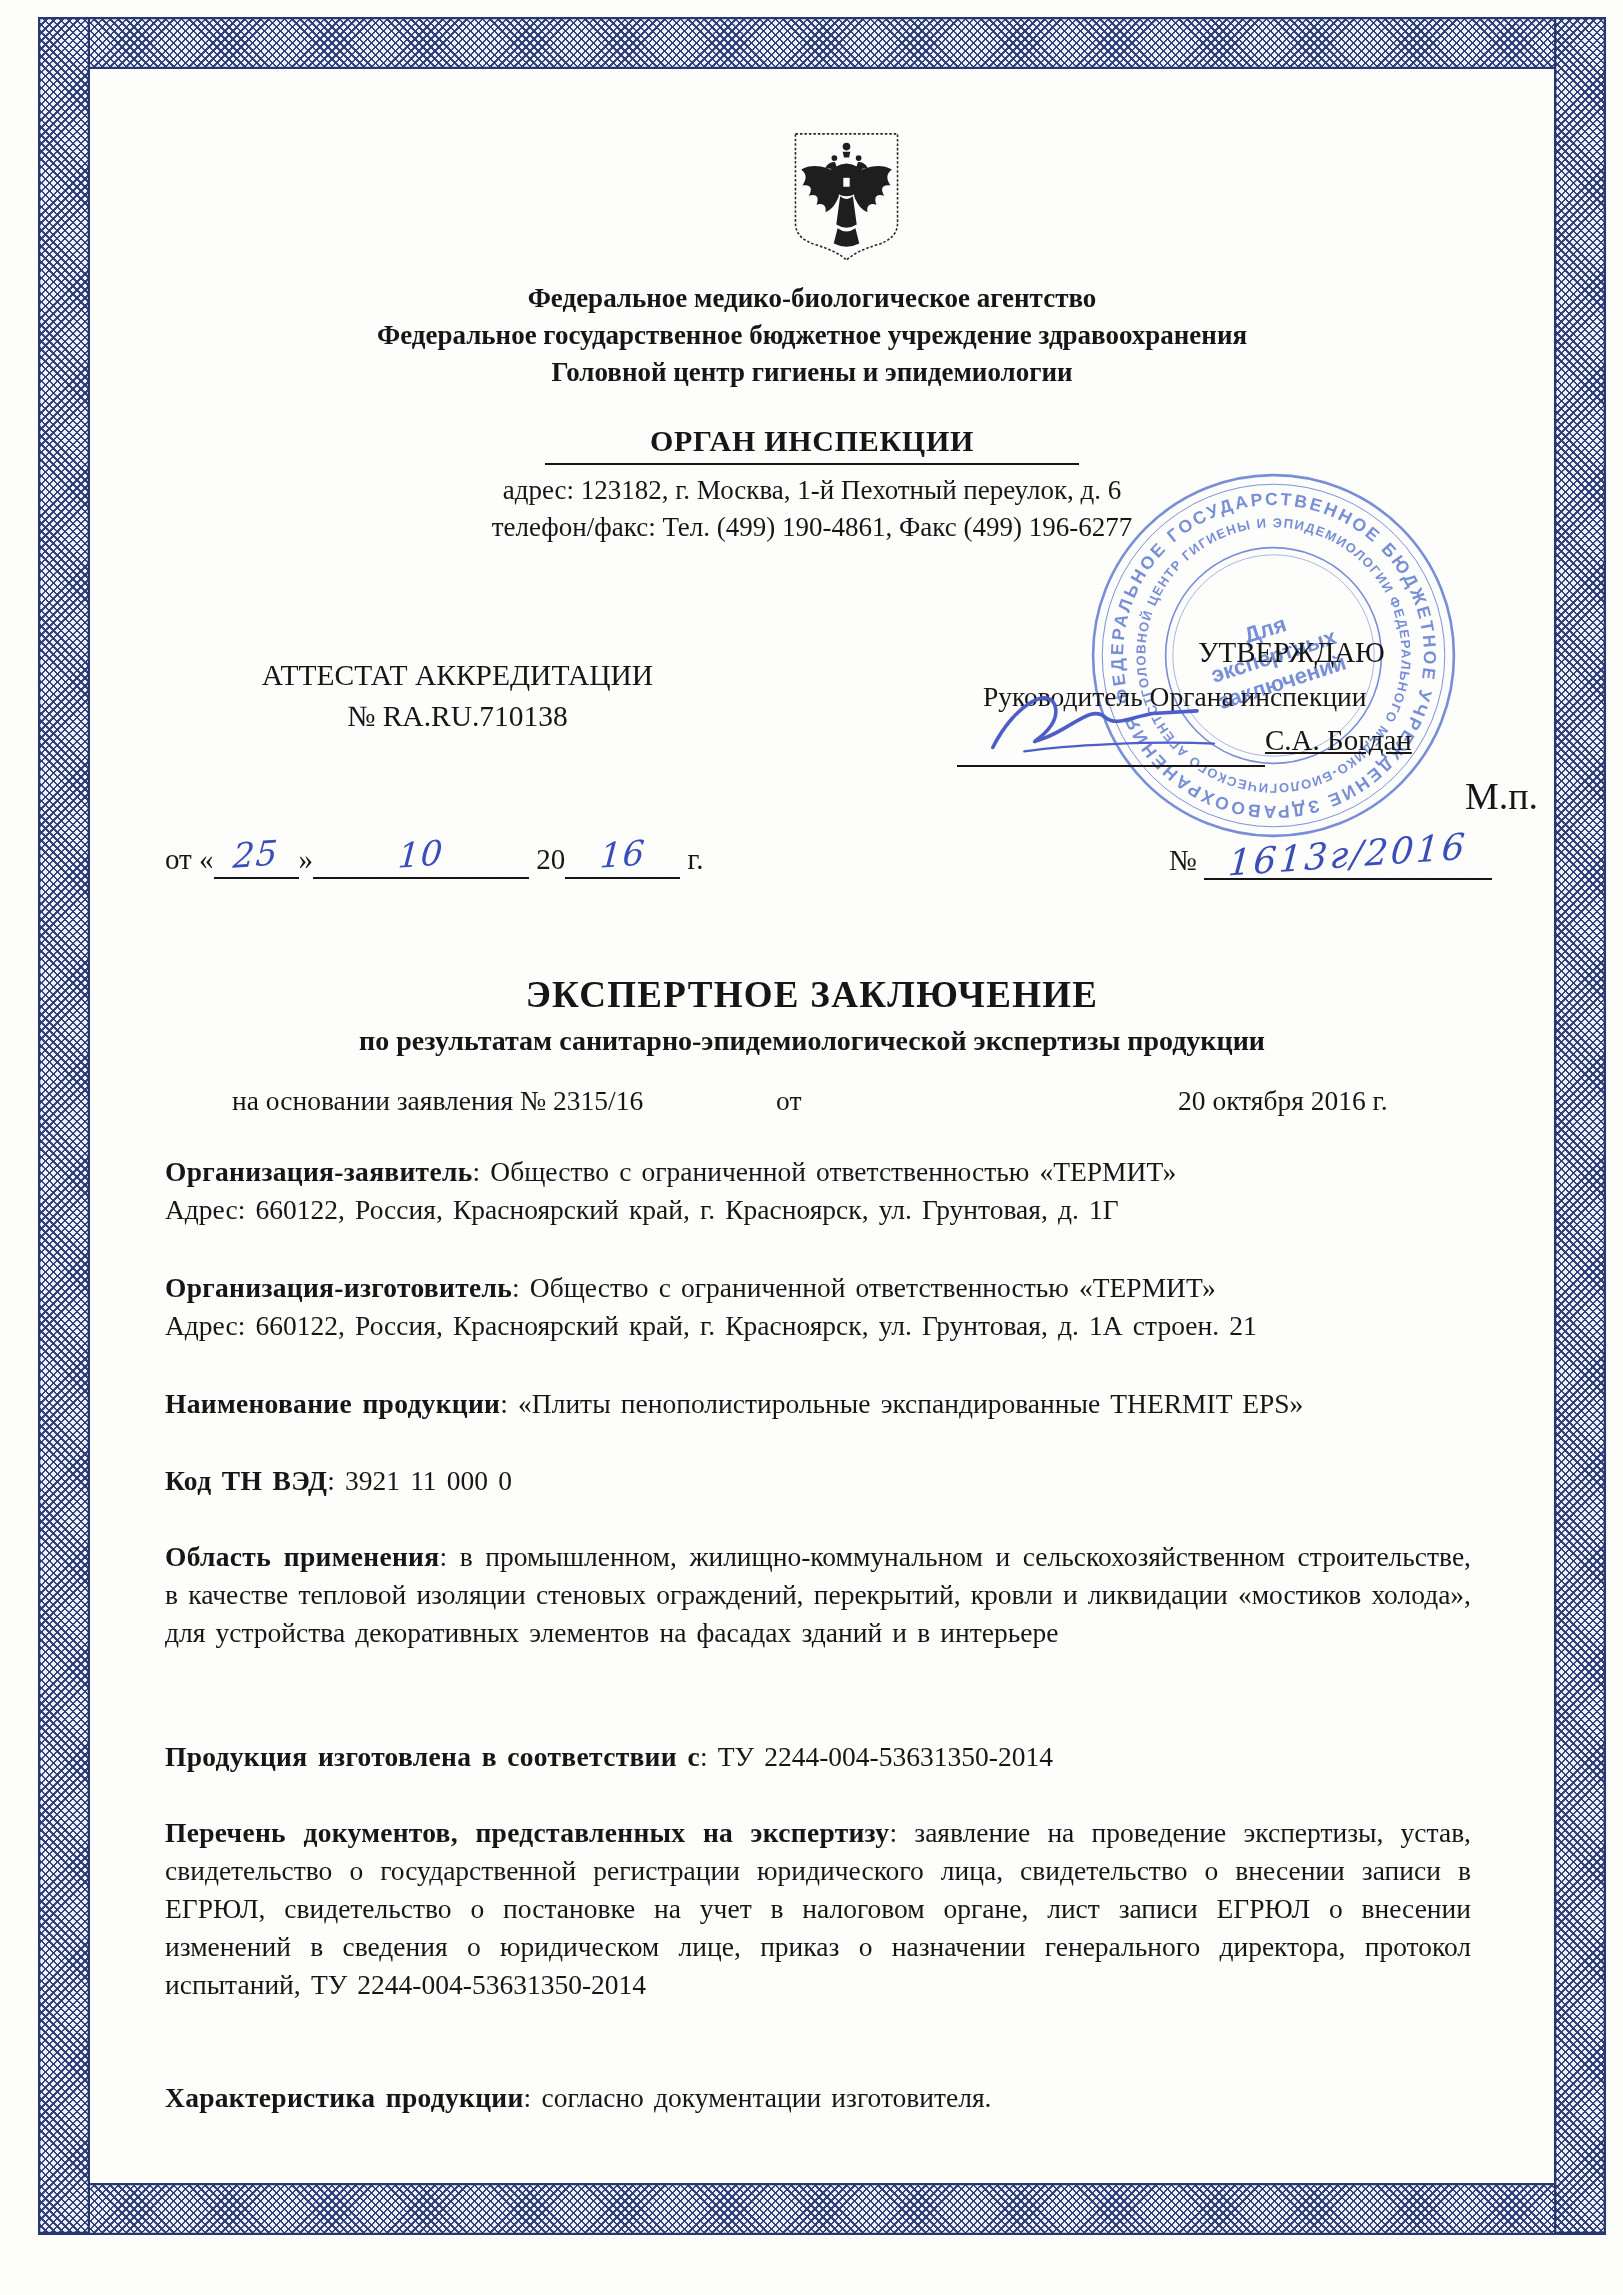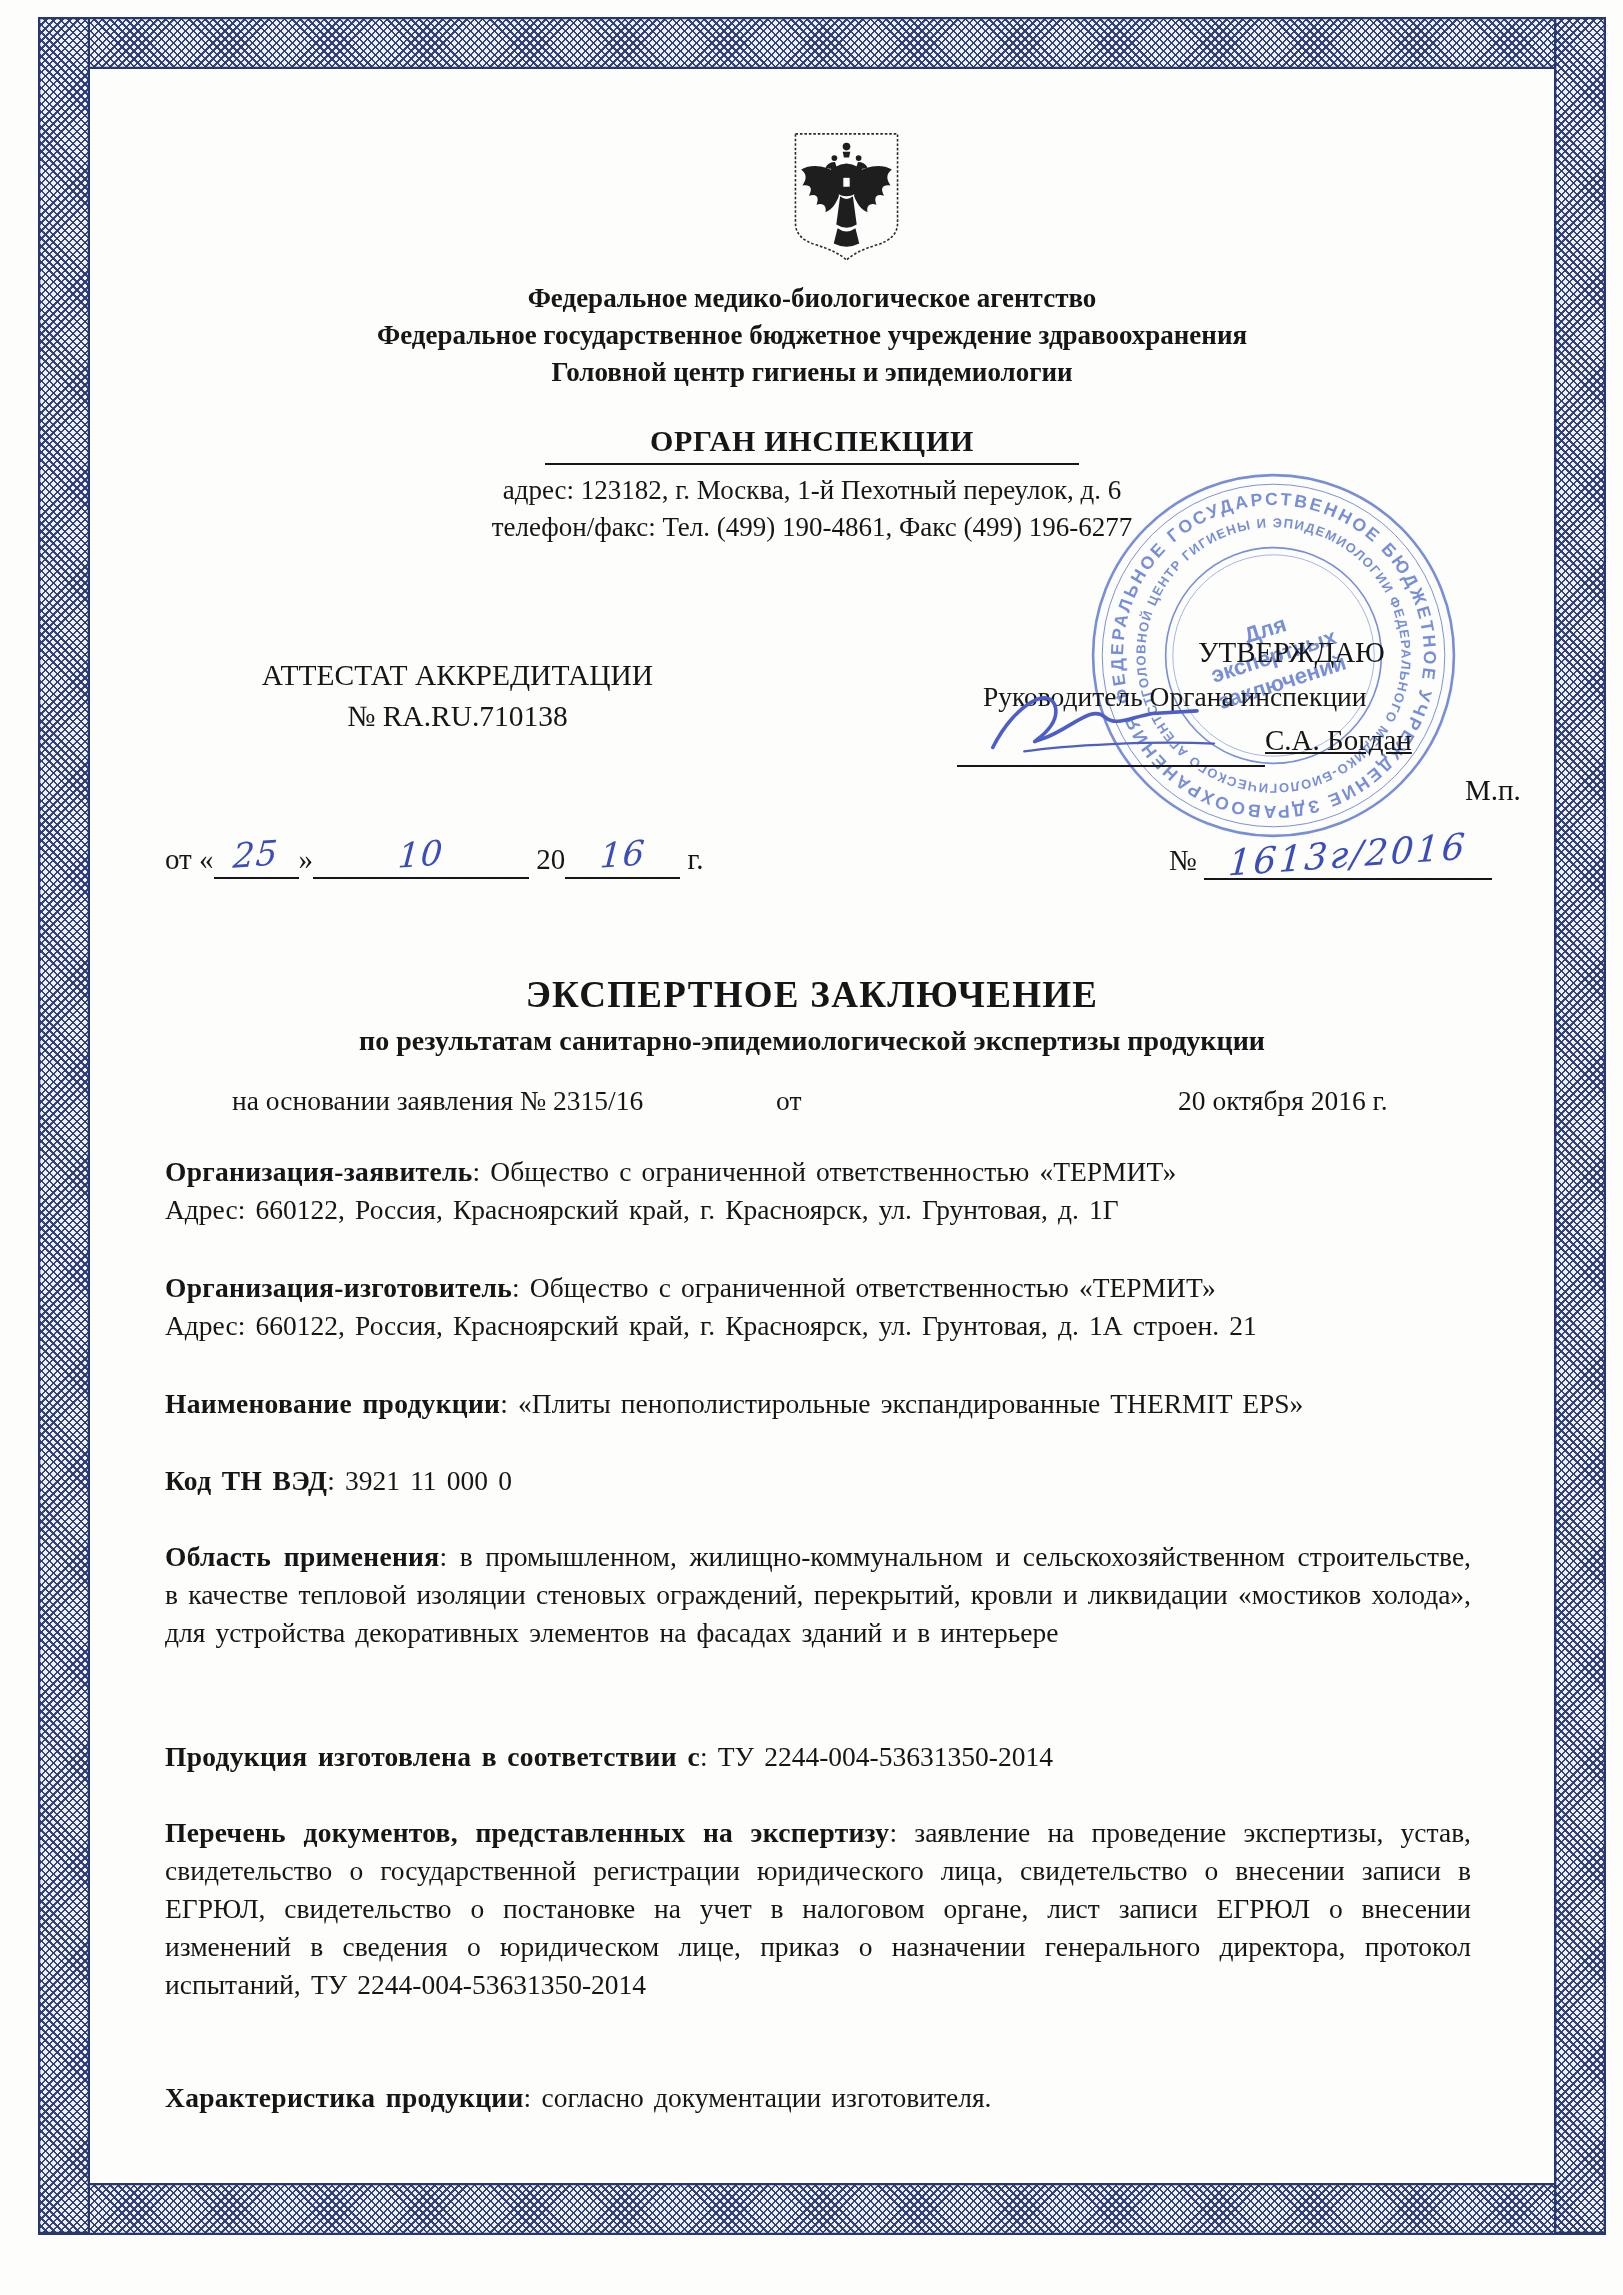--- a/index.html
+++ b/index.html
@@ -41,21 +41,21 @@
     padding:0 105px 5.2px 105px; border-bottom:2.6px solid #15151a;
   }
   .addr{font-size:27px; line-height:37px;}
 
   .accred{left:209px; top:655px; width:497px; text-align:center; font-size:29.5px; line-height:41px;}
 
   .approve{left:1198px; top:636px; width:367px; font-size:29px; z-index:2;}
   .approver-title{left:983px; top:681px; width:497px; font-size:27.5px; z-index:2;}
   .approver-name{left:1265px; top:724px; font-size:29px; z-index:2;text-decoration:underline;}
   .sig-line{left:957px; top:765px; width:308px; border-top:2px solid #15151a; z-index:2;}
-  .mp{left:1465px; top:774px; font-size:29px; z-index:2;font-family:Liberation Serif, serif;}
+  .mp{left:1465px; top:774px; font-size:38px; z-index:2;font-family:Liberation Serif, serif;}
 
   .stamp{position:absolute; left:1080px; top:462px; width:387px; height:387px; z-index:1; opacity:.82;}
   .stamp text{font-family:"Liberation Sans", sans-serif; font-weight:bold;}
 
   .signature{position:absolute; left:981px; top:674px; width:288px; height:92px; z-index:3;}
 
   .dateline{left:165px; top:837px; font-size:29px; white-space:nowrap;}
   .numline{left:1169px; top:837px; font-size:29px; white-space:nowrap;}
   .fill{display:inline-block; border-bottom:2px solid #15151a; text-align:center; vertical-align:baseline;}
   .fill.w-day{width:85px;}

